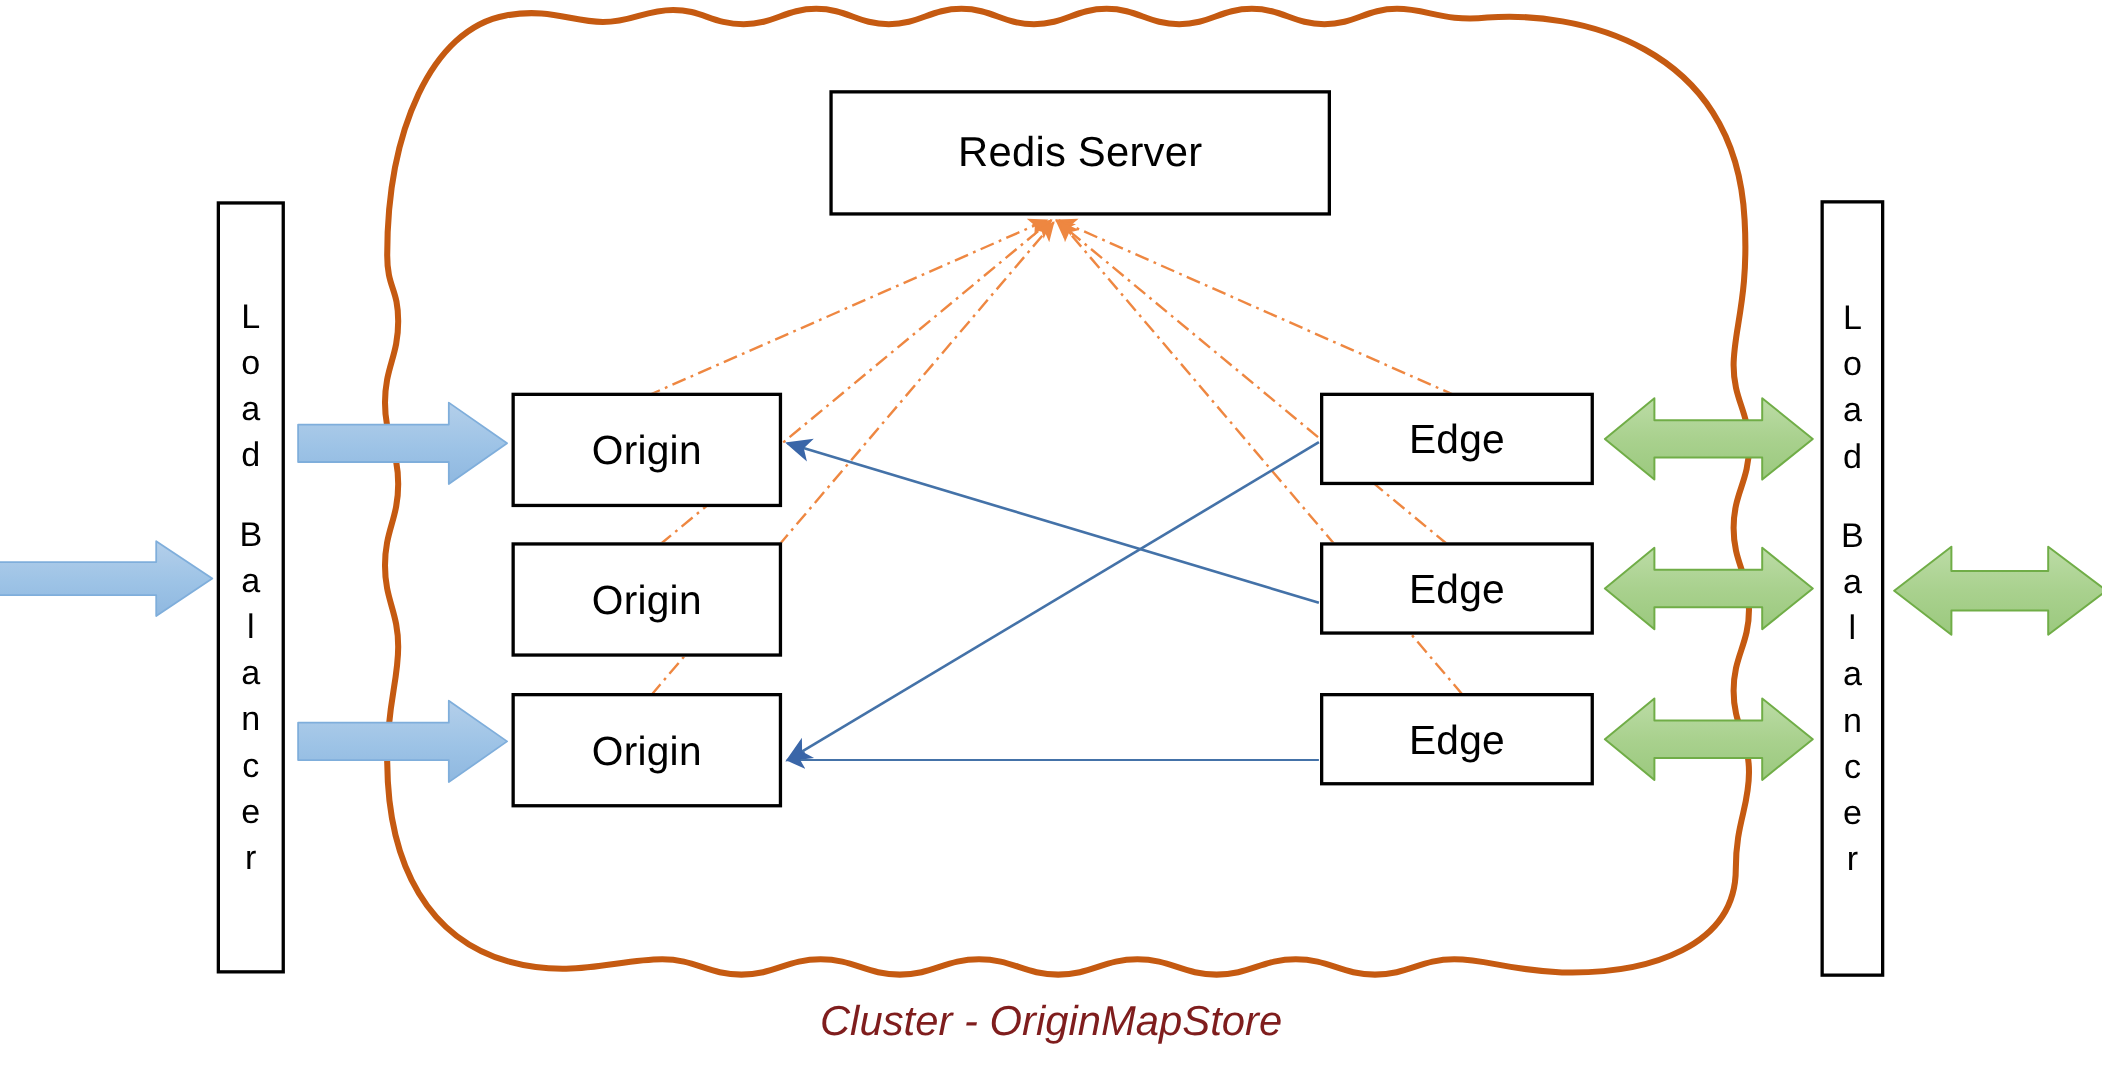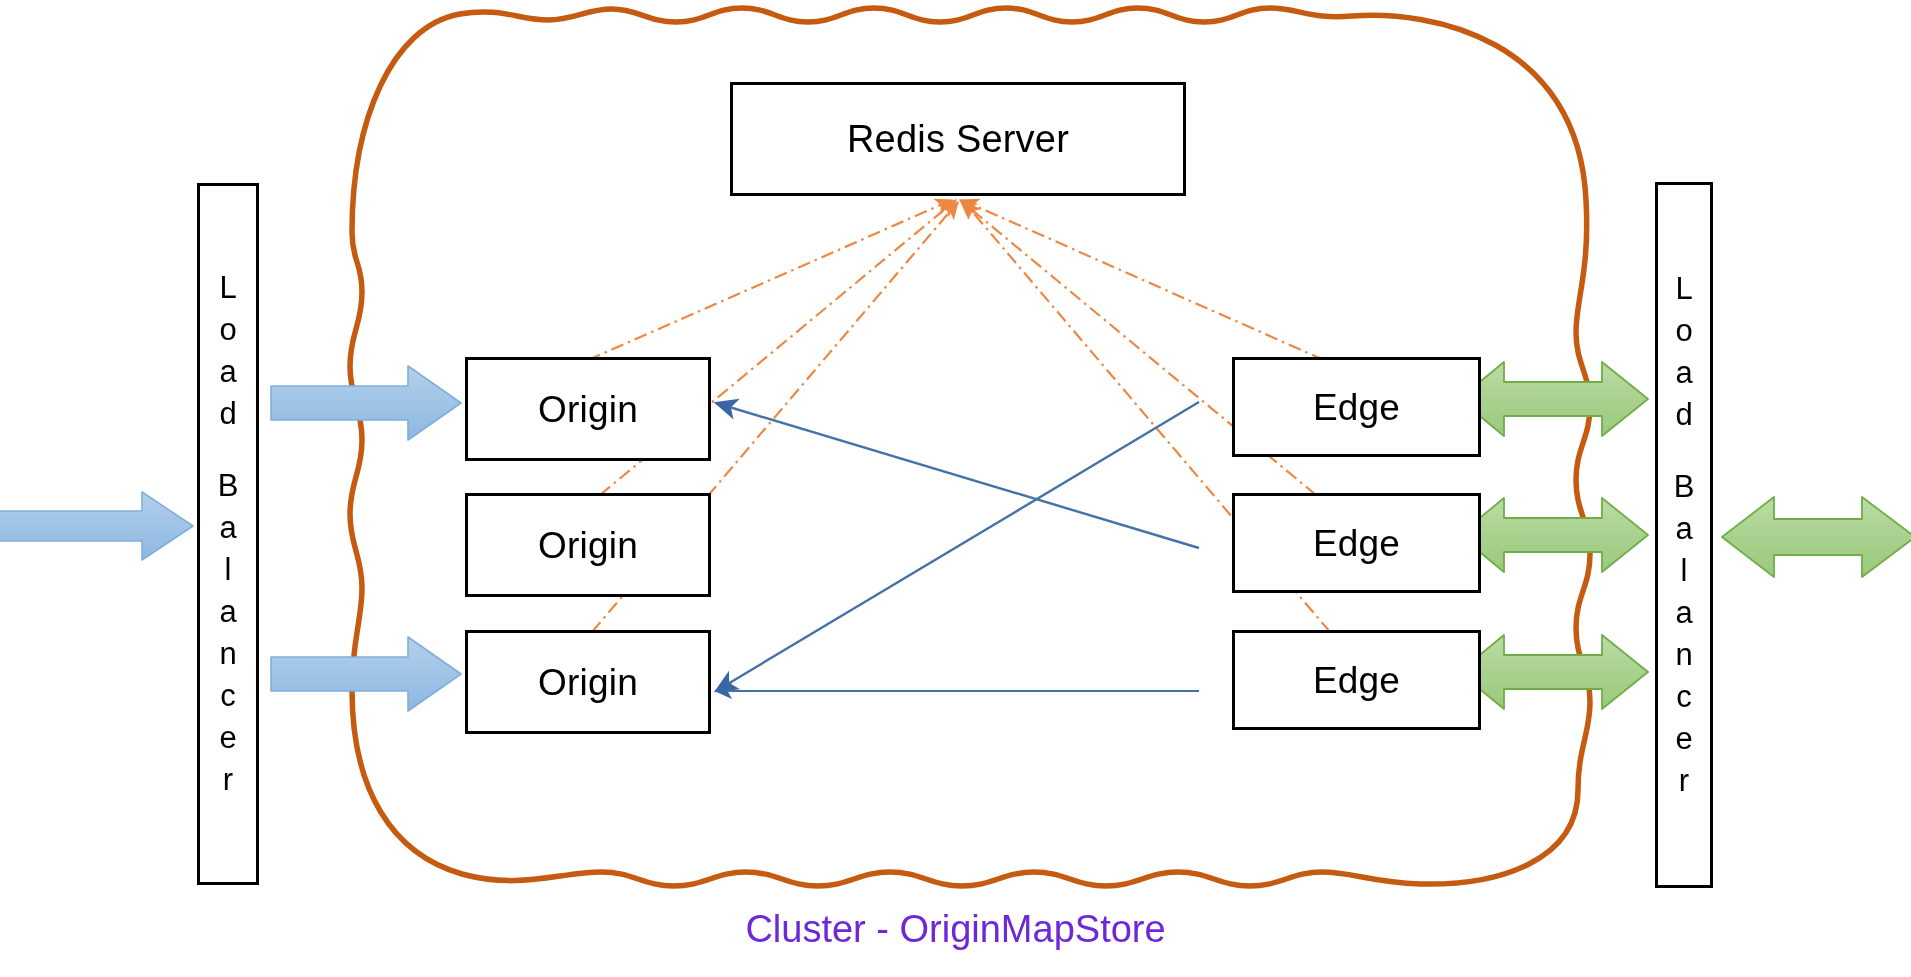--- a/index.html
+++ b/index.html
@@ -42,37 +42,37 @@
   .node-label {
     font-size: 37px;
     color: #000000;
     line-height: 1;
     letter-spacing: 0.2px;
     white-space: nowrap;
   }
 
   
   #redis-server {
-    left: 730px;
+    left: 754px;
     top: 82px;
     width: 456px;
     height: 114px;
   }
   #redis-server .node-label { font-size: 38px; }
 
   
   .origin-box {
     left: 465px;
     width: 246px;
     height: 104px;
   }
   .edge-box {
-    left: 1232px;
+    left: 1200px;
     width: 249px;
-    height: 100px;
+    height: 84px;
   }
   .row-1 { top: 357px; }
   .row-2 { top: 493px; }
   .row-3 { top: 630px; }
 
   
   .lb-box {
     position: absolute;
     background: #ffffff;
     border: 3px solid #000000;
@@ -102,22 +102,23 @@
   .lb-letters span.lb-gap { height: 30px; }
 
   
   #cluster-caption {
     position: absolute;
     left: 0;
     top: 908px;
     width: 1911px;
     text-align: center;
     font-size: 38px;
-    color: #6d28d9;
+    color: #7f1d1d;
     z-index: 7;
+    font-style: italic;
   }
 </style>
 </head>
 <body>
 
 <div id="canvas">
 
   <svg id="vector-layer" viewBox="0 0 1911 977" xmlns="http://www.w3.org/2000/svg">
 
     <defs>

